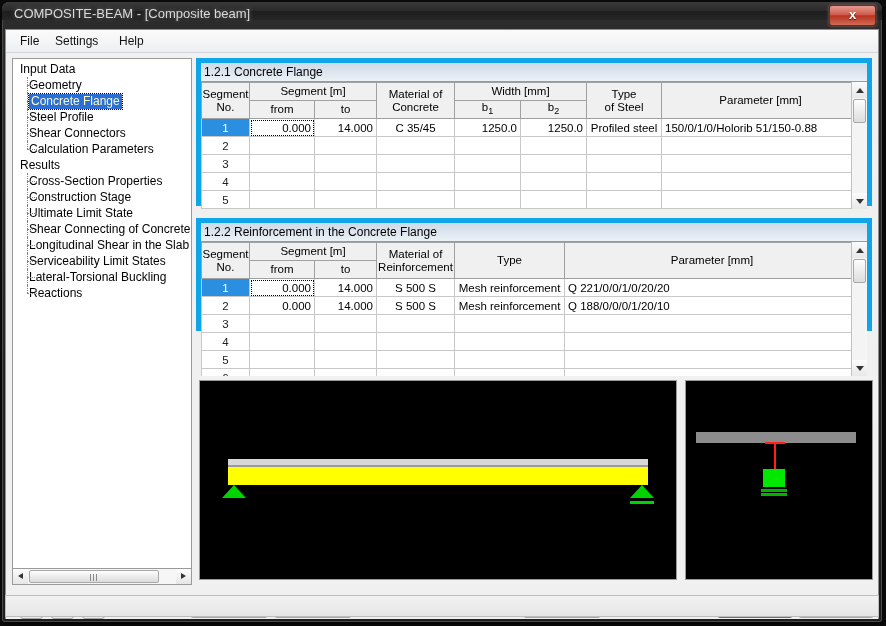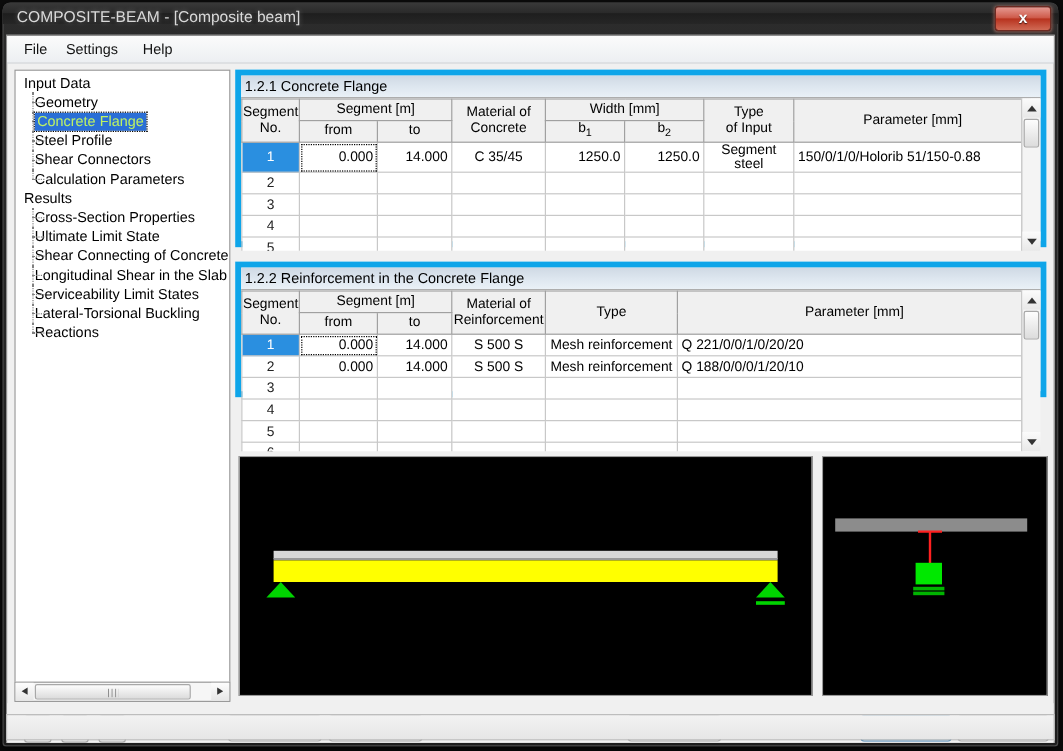--- a/index.html
+++ b/index.html
@@ -41,21 +41,21 @@
     background:#fff;border:1px solid #9a9a9a;box-sizing:border-box;overflow:hidden;}
   .tree{position:absolute;left:0;top:2px;width:178px;}
   .t-row{position:relative;height:16px;font-size:12px;color:#000;white-space:nowrap;}
   .t-root{padding-left:7px;line-height:16px;}
   .t-child{padding-left:16px;line-height:16px;}
   .t-child:before{content:"";position:absolute;left:14px;top:8px;width:10px;height:0;
     border-top:1px dotted #808080;}
   .t-child:after{content:"";position:absolute;left:14px;top:0;width:0;height:16px;
     border-left:1px dotted #808080;}
   .t-child.last:after{height:8px;}
-  .t-sel{position:relative;display:inline-block;background:#2a6fd6;color:#bef264;
+  .t-sel{position:relative;display:inline-block;background:#2a6fd6;color:#fef9c3;
     padding:0 2px;outline:1px dotted #000;line-height:15px;}
 
   .tree-hscroll{position:absolute;left:6px;top:538px;width:180px;height:17px;
     border:1px solid #9a9a9a;box-sizing:border-box;background:#f6f6f6;}
   .hs-arrow{position:absolute;top:0;width:15px;height:15px;
     background:linear-gradient(to bottom,#fdfdfd,#e6e6e6);cursor:pointer;}
   .hs-thumb{position:absolute;left:16px;top:1px;width:130px;height:13px;
     background:linear-gradient(to bottom,#fdfdfd,#dcdcdc);
     border:1px solid #a8a8a8;box-sizing:border-box;border-radius:2px;cursor:pointer;}
   .hs-grip{position:absolute;left:50%;top:3px;margin-left:-4px;width:9px;height:7px;
@@ -137,20 +137,21 @@
 
         <div class="t-row t-root">Input Data</div>
         <div class="t-row t-child"><span>Geometry</span></div>
         <div class="t-row t-child"><span class="t-sel">Concrete Flange</span></div>
         <div class="t-row t-child"><span>Steel Profile</span></div>
         <div class="t-row t-child"><span>Shear Connectors</span></div>
         <div class="t-row t-child last"><span>Calculation Parameters</span></div>
 
         <div class="t-row t-root">Results</div>
         <div class="t-row t-child"><span>Cross-Section Properties</span></div>
+        <div class="t-row t-child"><span>Construction Stage</span></div>
         <div class="t-row t-child"><span>Ultimate Limit State</span></div>
         <div class="t-row t-child"><span>Shear Connecting of Concrete I</span></div>
         <div class="t-row t-child"><span>Longitudinal Shear in the Slab</span></div>
         <div class="t-row t-child"><span>Serviceability Limit States</span></div>
         <div class="t-row t-child"><span>Lateral-Torsional Buckling</span></div>
         <div class="t-row t-child last"><span>Reactions</span></div>
 
       </div>
     </div>
 
@@ -188,40 +189,40 @@
                 <div>No.</div>
               </th>
               <th colspan="2">Segment [m]</th>
               <th rowspan="2">
                 <div>Material of</div>
                 <div>Concrete</div>
               </th>
               <th colspan="2">Width [mm]</th>
               <th rowspan="2">
                 <div>Type</div>
-                <div>of Input</div>
+                <div>of Steel</div>
               </th>
               <th rowspan="2">Parameter [mm]</th>
             </tr>
             <tr>
               <th>from</th>
               <th>to</th>
               <th><span>b</span><span class="sub">1</span></th>
               <th><span>b</span><span class="sub">2</span></th>
             </tr>
           </thead>
           <tbody>
             <tr>
               <td class="rownum sel">1</td>
               <td class="num sel-cell">0.000</td>
               <td class="num">14.000</td>
               <td class="ctr">C 35/45</td>
               <td class="num">1250.0</td>
               <td class="num">1250.0</td>
-              <td class="ctr">Segment steel</td>
+              <td class="ctr">Profiled steel</td>
               <td>150/0/1/0/Holorib 51/150-0.88</td>
             </tr>
             <tr>
               <td class="rownum">2</td>
               <td class="num"></td>
               <td class="num"></td>
               <td class="ctr"></td>
               <td class="num"></td>
               <td class="num"></td>
               <td class="ctr"></td>

